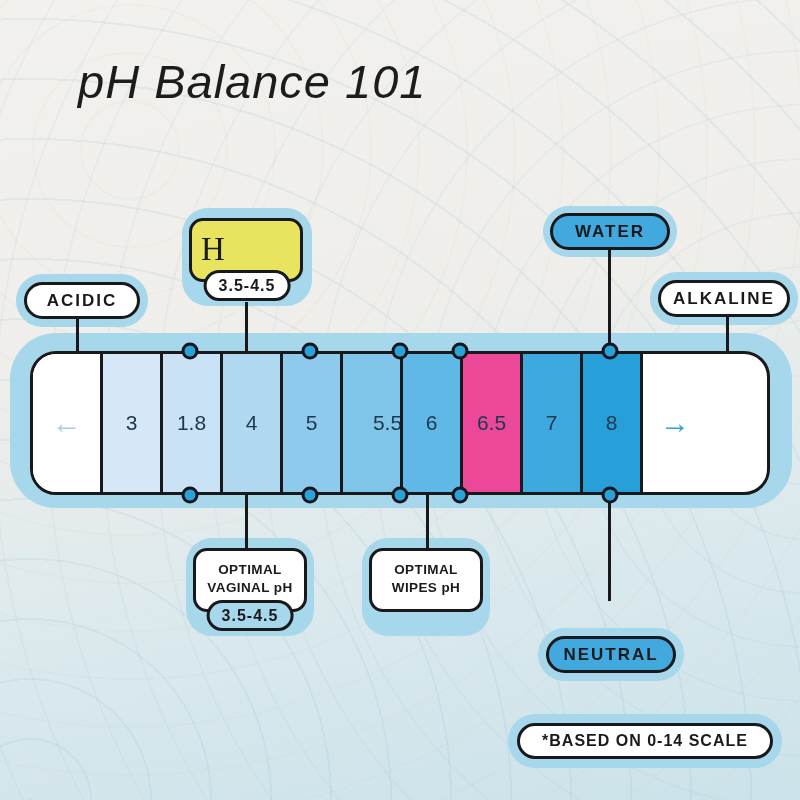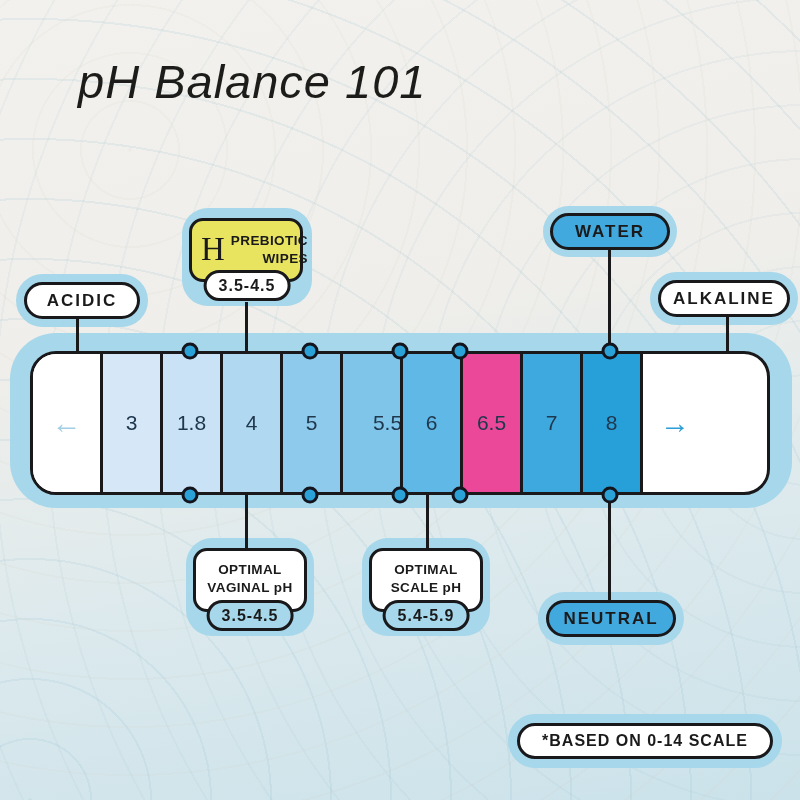--- a/index.html
+++ b/index.html
@@ -84,24 +84,20 @@
 
   <div class="halo round" style="left:16px;top:274px;">
     <div class="pill small-label" style="width:110px;height:31px;align-items:center;">
       <span>ACIDIC</span>
     </div>
   </div>
 
   <div class="halo box" style="left:182px;top:208px;width:130px;height:98px;">
     <div class="cobox yellow">
       <span class="logoH">H</span>
-      <span class="cotext" style="flex:1;">
-        <span style="display:block;">PREBIOTIC</span>
-        <span style="display:block;">WIPES</span>
-      </span>
     </div>
     <div class="pill range-pill">
       <span>3.5-4.5</span>
     </div>
   </div>
 
   <div class="halo round" style="left:543px;top:206px;padding:7px;">
     <div class="pill blue small-label" style="width:114px;height:31px;">
       <span>WATER</span>
     </div>
@@ -141,29 +137,26 @@
     </div>
     <div class="pill ltblue range-pill">
       <span>3.5-4.5</span>
     </div>
   </div>
 
   <div class="halo box" style="left:362px;top:538px;width:128px;height:98px;">
     <div class="cobox" style="align-items:flex-start;padding-top:10px;">
       <span class="cotext">
         <span style="display:block;">OPTIMAL</span>
-        <span style="display:block;">SCALE pH</span>
+        <span style="display:block;">WIPES pH</span>
       </span>
-    </div>
-    <div class="pill ltblue range-pill">
-      <span>5.4-5.9</span>
     </div>
   </div>
 
-  <div class="halo round" style="left:538px;top:592px;">
+  <div class="halo round" style="left:538px;top:628px;">
     <div class="pill blue small-label" style="width:124px;height:31px;">
       <span>NEUTRAL</span>
     </div>
   </div>
 
   <div class="halo round" style="left:508px;top:714px;padding:9px;">
     <div class="pill" style="width:250px;height:30px;font-size:16px;letter-spacing:1px;">
       <span>*BASED ON 0-14 SCALE</span>
     </div>
   </div>

